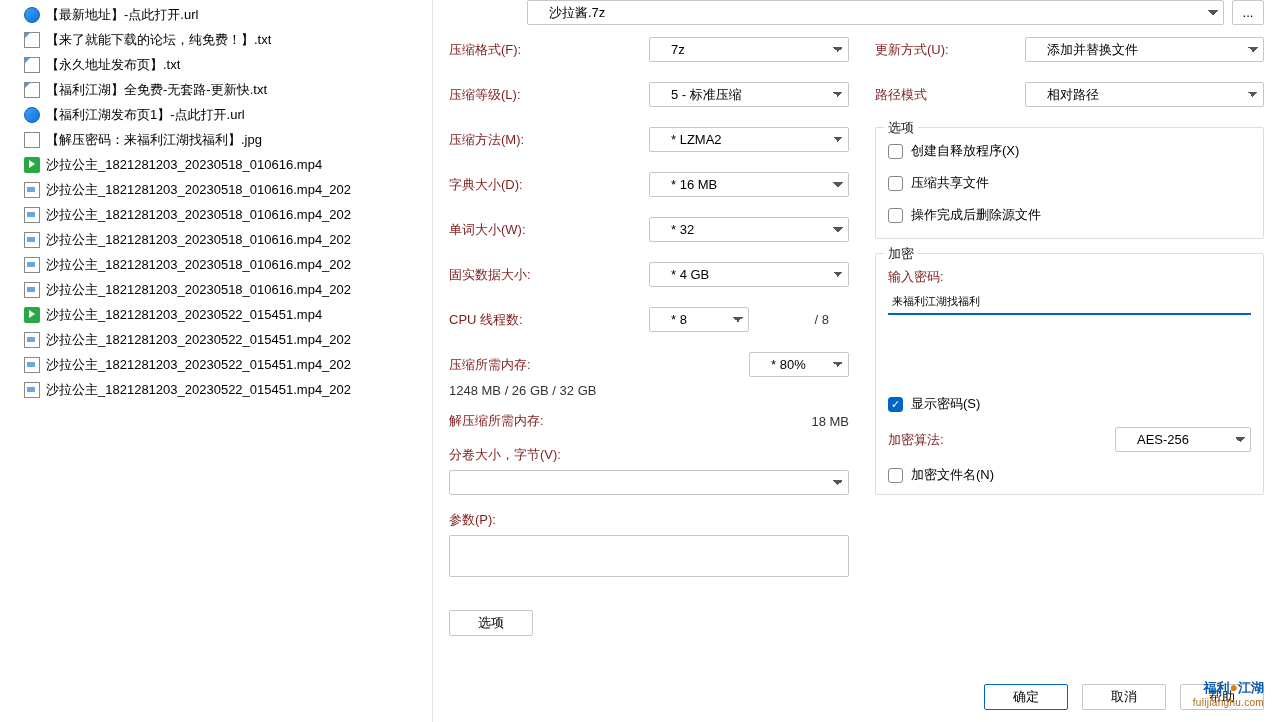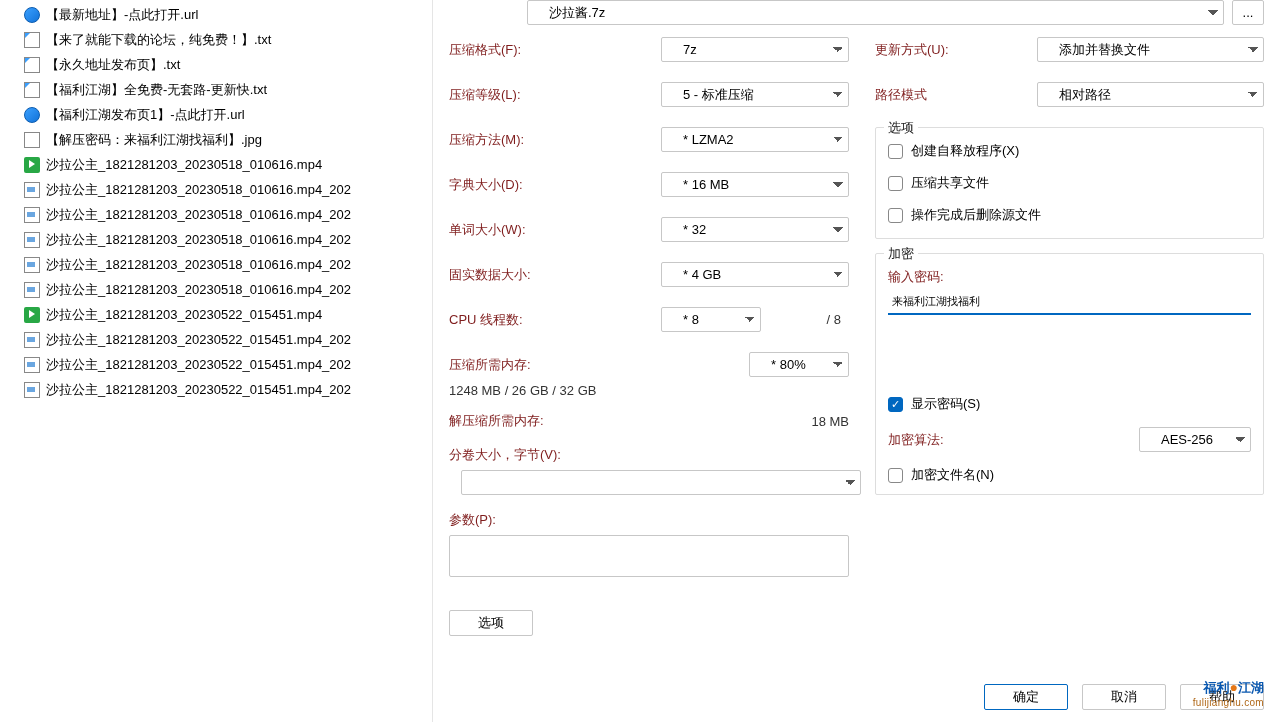--- a/index.html
+++ b/index.html
@@ -11,21 +11,21 @@
 .icon-txt { background: #fff; border: 1px solid #888; position: relative; }
 .icon-txt::before { content:""; position:absolute; left:0; top:0; width:0; height:0; border-left:5px solid #3aa0ff; border-bottom:5px solid transparent; }
 .icon-jpg { background:#fff; border:1px solid #888; }
 .icon-mp4 { background:#28a745; border-radius:2px; position:relative; }
 .icon-mp4::before { content:""; position:absolute; left:5px; top:3px; width:0; height:0; border-left:6px solid #fff; border-top:4px solid transparent; border-bottom:4px solid transparent; }
 .icon-part { background:#fff; border:1px solid #888; position:relative; }
 .icon-part::before { content:""; position:absolute; left:2px; top:4px; width:8px; height:5px; background:#6aa6e0; }
 .dialog { flex:1; background:#fff; border-left:1px solid #e5e5e5; display:flex; flex-direction:column; padding:0 16px 12px 16px; }
 .label { color:#7f1d1d; padding-right:10px; }
 .combo, .textin, select { border:1px solid #c7c7c7; background:#fff; height:25px; padding:2px 21px; font-size:13px; border-radius:2px; }
-.combo { appearance:none; -webkit-appearance:none; background-image:linear-gradient(45deg,transparent 50%,#555 50%),linear-gradient(135deg,#555 50%,transparent 50%); background-position:right 10px center,right 5px center; background-size:5px 5px,5px 5px; background-repeat:no-repeat; padding-right:24px;margin-left:12px; }
+.combo { appearance:none; -webkit-appearance:none; background-image:linear-gradient(45deg,transparent 50%,#555 50%),linear-gradient(135deg,#555 50%,transparent 50%); background-position:right 10px center,right 5px center; background-size:5px 5px,5px 5px; background-repeat:no-repeat; padding-right:24px; }
 .top-archive { display:flex; gap:8px; margin-bottom:6px; align-items:center; }
 .top-archive .combo { flex:1; margin-left:78px; }
 .btn-ellipsis { width:32px; height:25px; border:1px solid #c7c7c7; background:#fff; border-radius:2px; cursor:pointer; }
 .columns { display:flex; gap:26px; margin-top:6px; }
 .col-left { width:400px; }
 .col-right { flex:1; }
 .form-row { display:flex; align-items:center; margin-bottom:20px; height:25px; }
 .form-row .label { width:200px; flex:none; }
 .form-row .combo { flex:1; }
 .small-combo { width:180px; }
@@ -215,21 +215,21 @@
         <span class="grouptitle">加密</span>
         <div style="margin-bottom:4px"><span class="label">输入密码:</span></div>
         <input class="pwdin" value="来福利江湖找福利" style="">
         <div style="height:80px"></div>
         <div class="chk">
             <span class="chkbox checked"></span>
             <span>显示密码(S)</span>
           </div>
         <div class="enc-row">
             <span class="label">加密算法:</span>
-            <select class="combo" style="width:112px"><option>AES-256</option></select>
+            <select class="combo" style="width:136px"><option>AES-256</option></select>
           </div>
         <div class="chk" style="margin-bottom:0">
             <span class="chkbox"></span>
             <span>加密文件名(N)</span>
           </div>
       </div>
     </div>
   </div>
 
   <div class="bottom-buttons">

